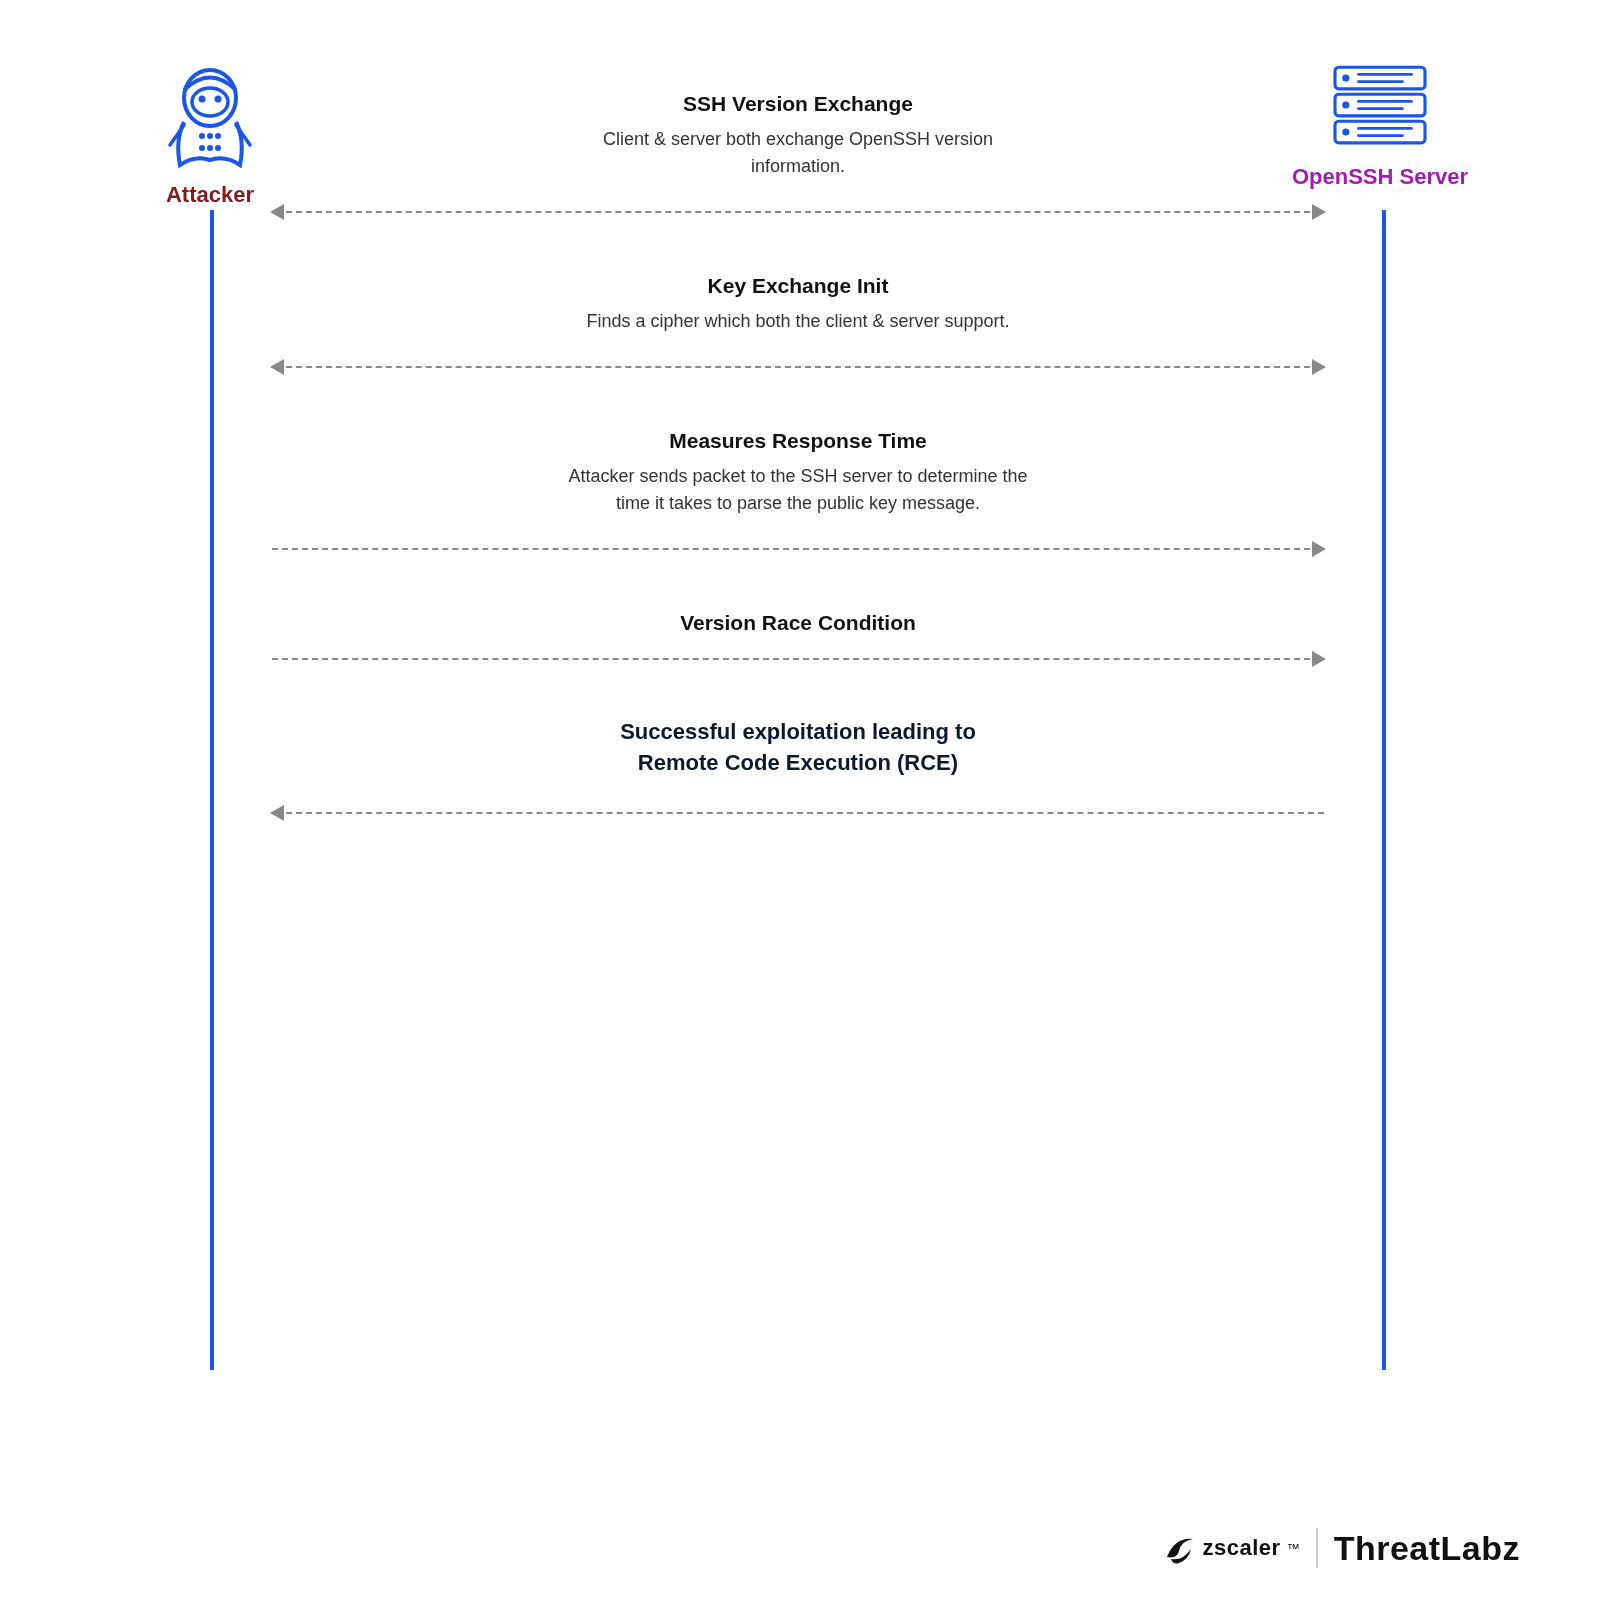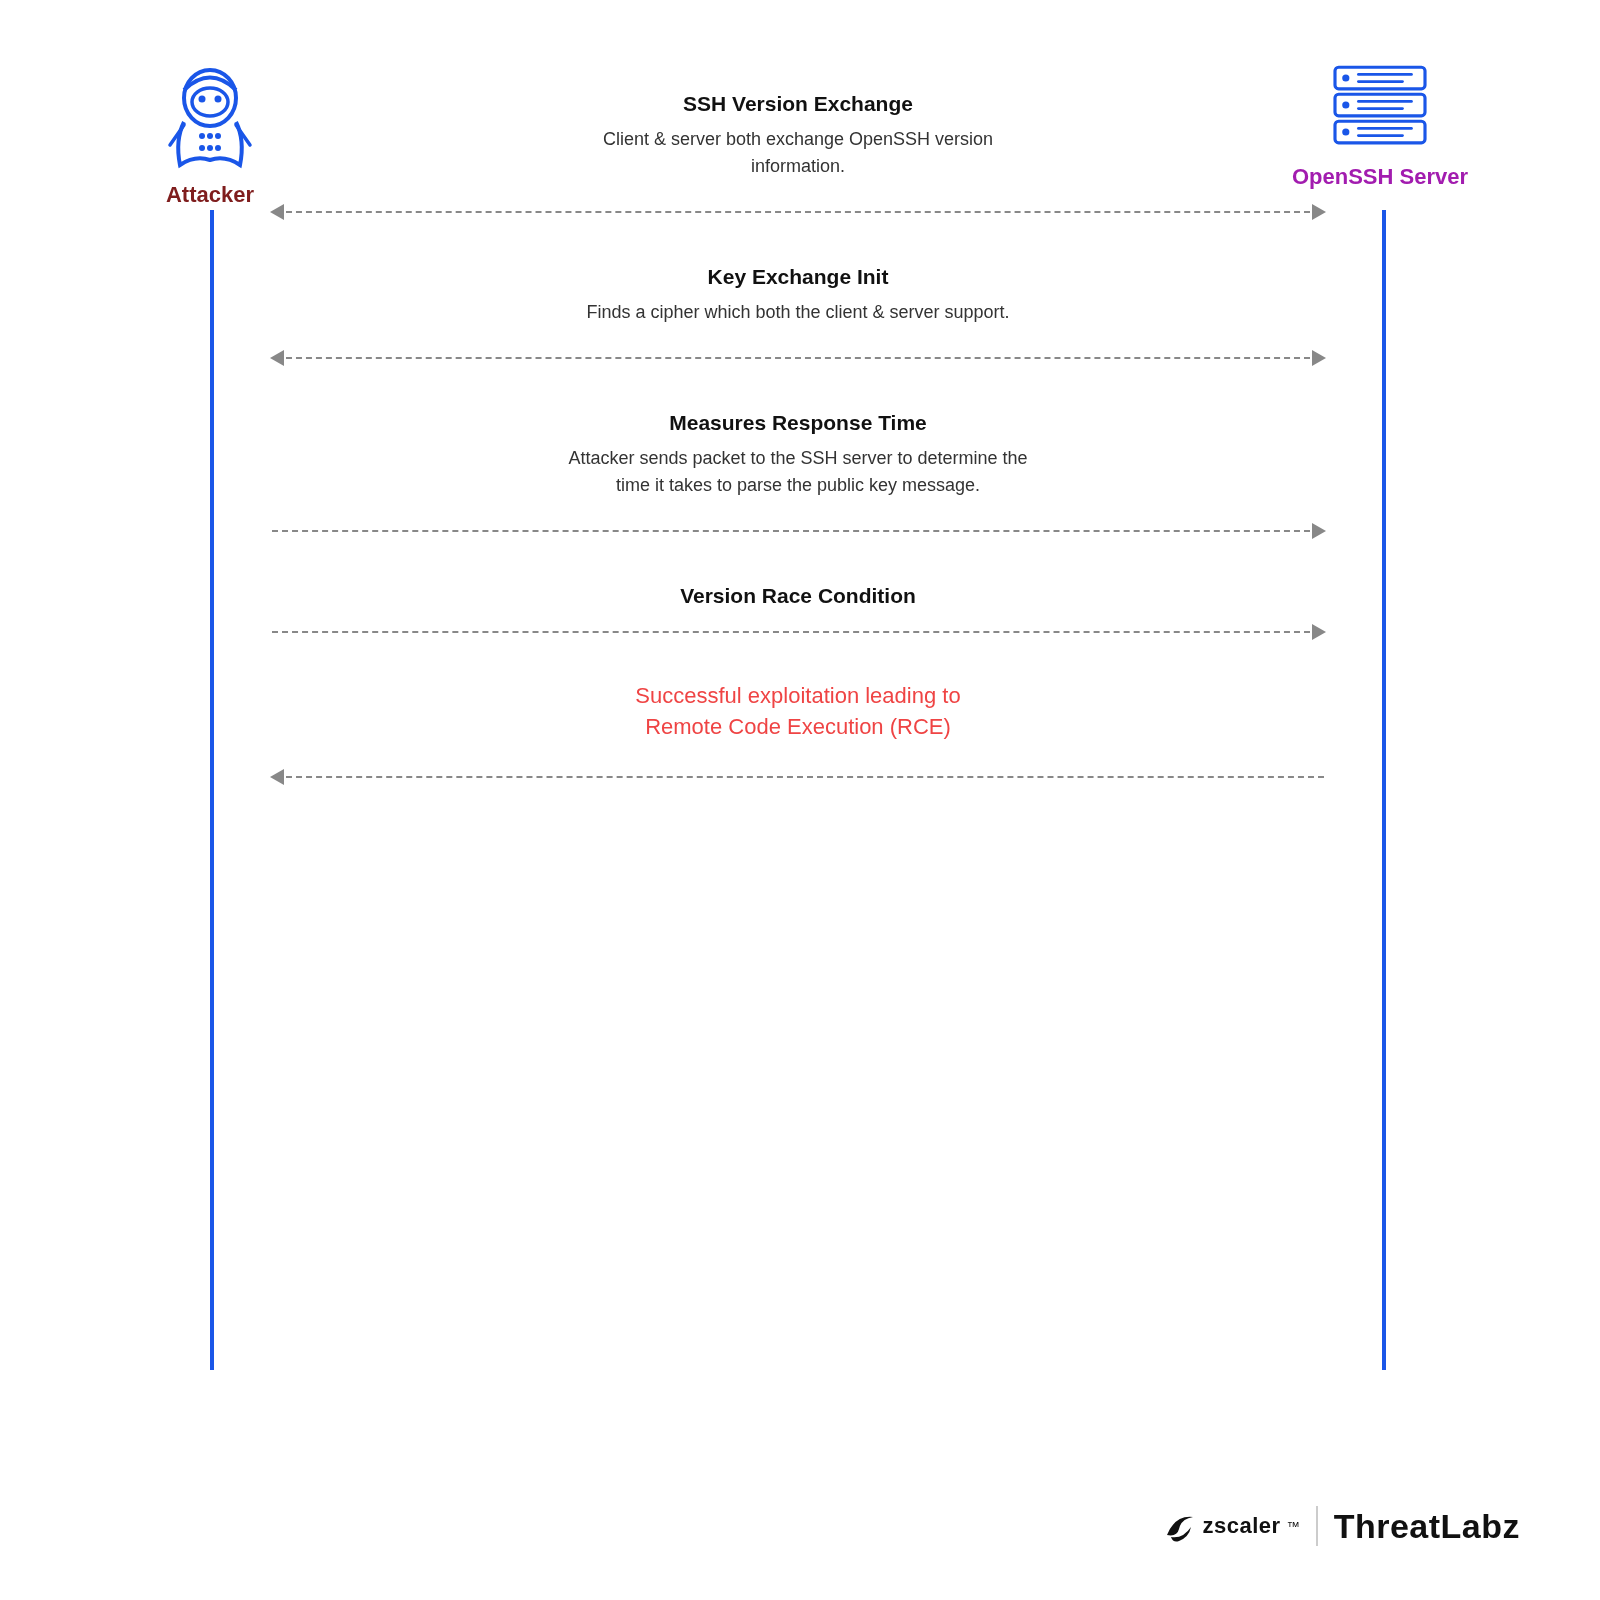--- a/index.html
+++ b/index.html
@@ -92,21 +92,21 @@
 
     
     .content-area {
       position: absolute;
       left: 210px;
       right: 214px;
       top: 60px;
       display: flex;
       flex-direction: column;
       align-items: center;
-      gap: 7px;
+      gap: 16px;
     }
 
     .step-block {
       width: 100%;
       display: flex;
       flex-direction: column;
       align-items: center;
       padding: 0 60px;
     }
 
@@ -157,33 +157,33 @@
       width: 0;
       height: 0;
       border-top: 8px solid transparent;
       border-bottom: 8px solid transparent;
       border-right: 14px solid #888;
       flex-shrink: 0;
     }
 
     
     .rce-title {
-      font-weight: 400;
+      font-weight: 700;
       font-size: 22px;
-      color: #ef4444;
+      color: #0f172a;
       text-align: center;
       line-height: 1.4;
       margin-top: 28px;
       margin-bottom: 20px;
     }
 
     
     .footer {
       position: absolute;
-      bottom: 54px;
+      bottom: 32px;
       right: 80px;
       display: flex;
       align-items: center;
       gap: 16px;
     }
 
     .zscaler-logo {
       display: flex;
       align-items: center;
       gap: 4px;

